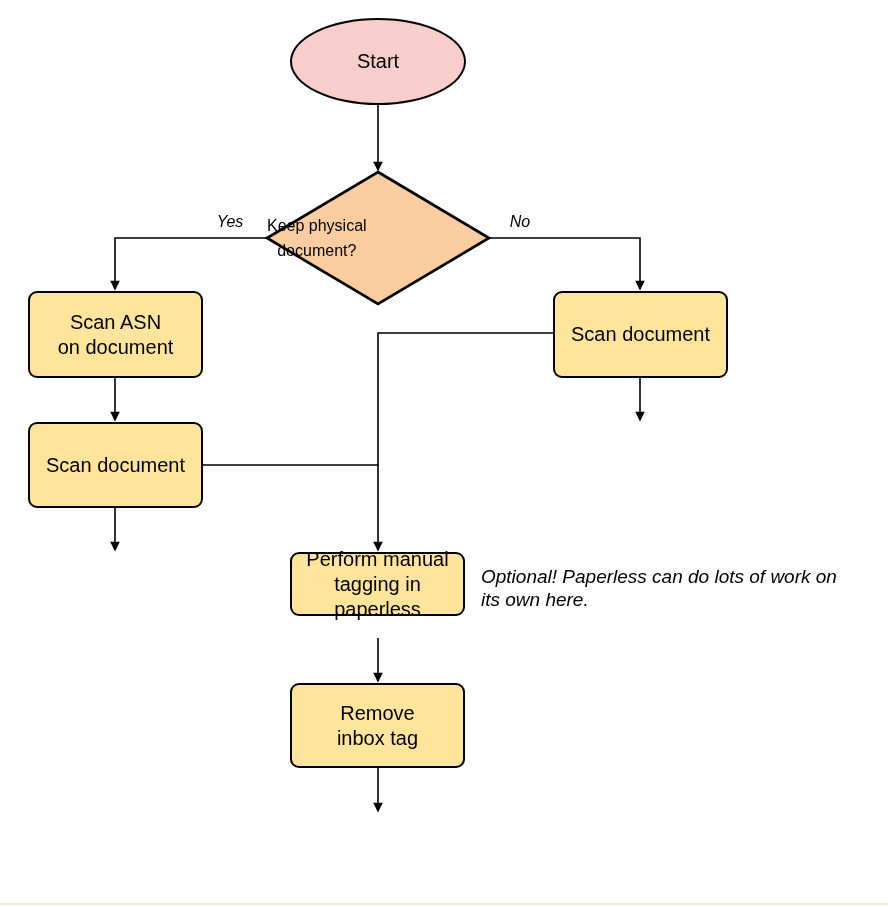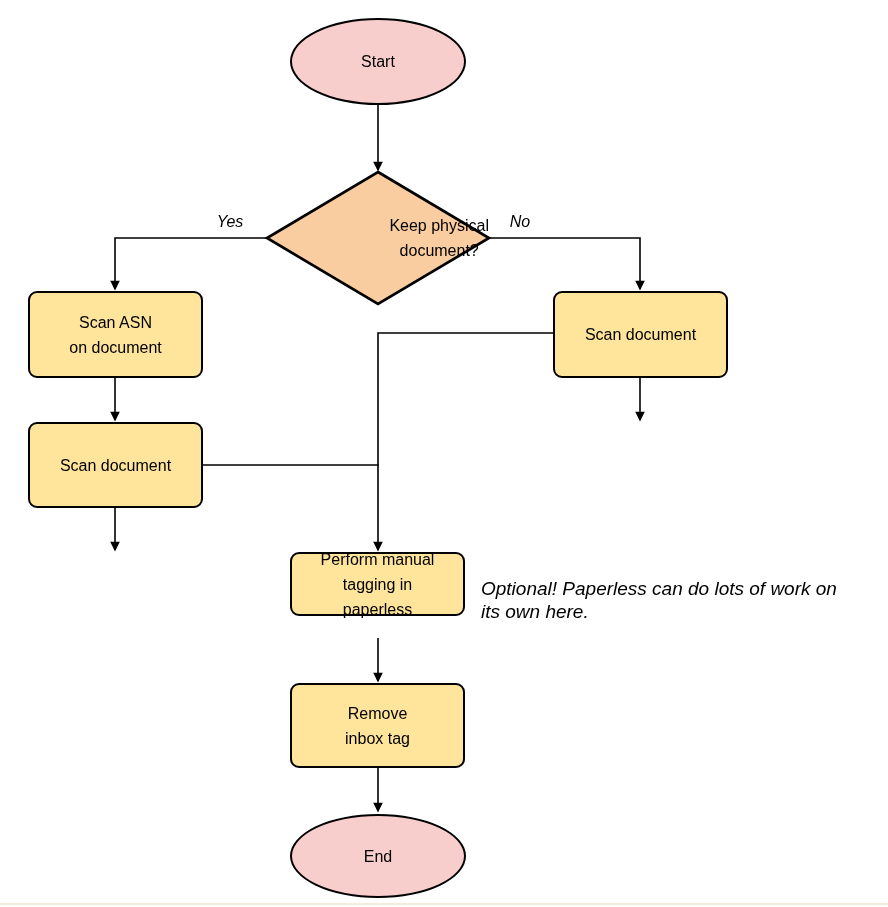--- a/index.html
+++ b/index.html
@@ -19,50 +19,50 @@
     color:var(--text);
     overflow:hidden;
   }
   .edges{position:absolute;left:0;top:0;width:888px;height:907px;}
   .edges path.flow{fill:none;stroke:var(--stroke);stroke-width:1.6;}
   .diamond{fill:var(--decision-fill);stroke:var(--stroke);stroke-width:2.7;}
   .node{
     position:absolute;
     display:flex;align-items:center;justify-content:center;
     text-align:center;
-    font-size:16px;line-height:25px;
+    font-size:20px;line-height:25px;
     white-space:pre-line;
     box-sizing:border-box;
   }
   .process{
     background:var(--process-fill);
     border:2.7px solid var(--stroke);
     border-radius:9px;
   }
   .terminator{
     background:var(--terminator-fill);
     border:2.7px solid var(--stroke);
     border-radius:50%;
   }
   .decision-label{
     position:absolute;
-    display:flex;align-items:center;justify-content:flex-end;
+    display:flex;align-items:center;justify-content:flex-start;
     text-align:center;
     font-size:16px;line-height:25px;
     white-space:pre-line;
   }
   .edge-label{
     position:absolute;
     font-size:16px;line-height:20px;
     text-align:center;
     font-style:italic;
   }
   .note{
     position:absolute;
-    left:481px;top:578px;
+    left:481px;top:566px;
     width:400px;
     font-size:19px;line-height:22.5px;
     font-style:italic;
     white-space:pre-line;
     text-align:left;
   }
   .bottom-rule{
     position:absolute;
     left:0;top:903px;width:888px;height:2px;
     background:var(--bottom-rule);
@@ -129,18 +129,15 @@
   </div>
 
   <div class="note">Optional! Paperless can do lots of work on
 its own here.</div>
 
   <div class="node process" style="left:290px;top:683px;width:175px;height:85px">
     <span>Remove
 inbox tag</span>
   </div>
 
-  <div class="node terminator" style="left:290px;top:814px;width:176px;height:84px">
-    <span>End</span>
-  </div>
 
   <div class="bottom-rule"></div>
 </div>
 
 </body></html>

